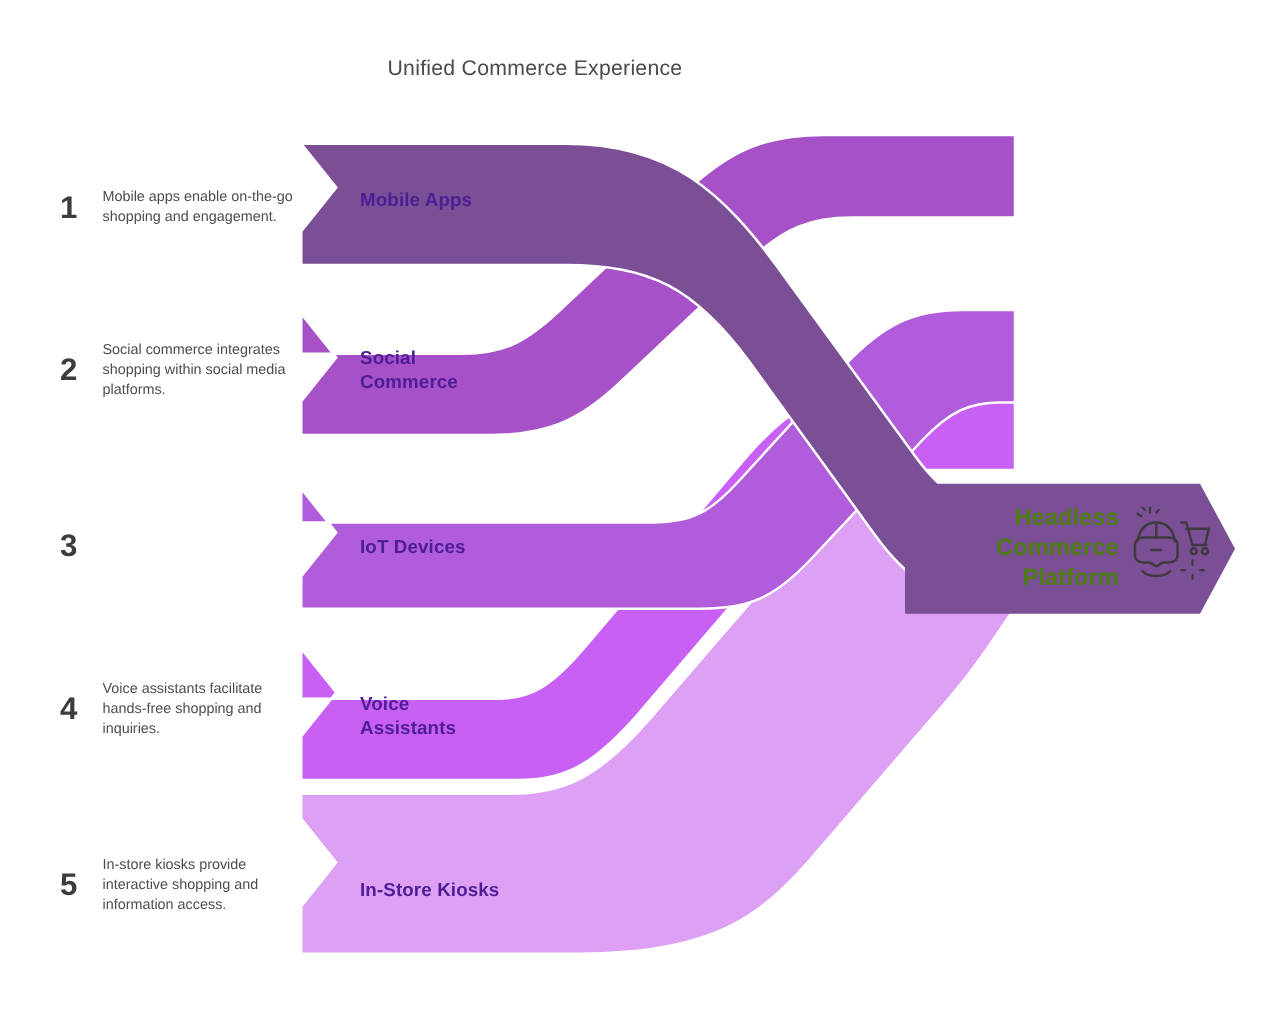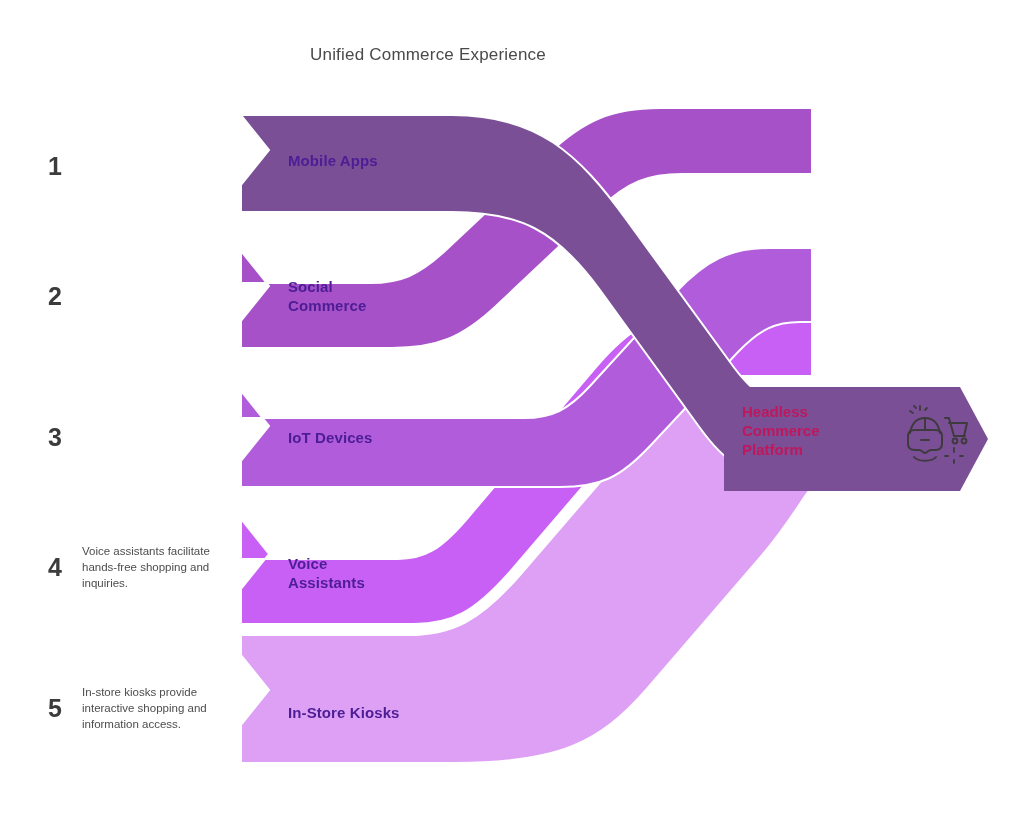--- a/index.html
+++ b/index.html
@@ -73,24 +73,24 @@
     letter-spacing: 0.1px;
     white-space: pre-line;
   }
 
   
   #target-label {
     position: absolute;
     left: 742px;
     top: 403px;
     width: 153px;
-    text-align: left;
-    font-size: 15px;
+    text-align: right;
+    font-size: 19px;
     font-weight: 700;
-    color: #be185d;
+    color: #4d7c0f;
     line-height: 1.25;
     white-space: pre-line;
   }
   #target-icon {
     position: absolute;
     left: 901px;
     top: 402px;
     width: 70px;
     height: 72px;
   }
@@ -139,24 +139,26 @@
            L 700,428 C 726,464 744,474 782,474
            L 960,474 L 988,439 L 960,404
            L 800,404 C 768,404 752,393 730,362
            L 628,222 C 578,152 536,115 452,115 Z"></path>
 
   <path fill="#7b4f96" d="M 724,387 L 960,387 L 988,439 L 960,491 L 724,491 Z"></path>
 </svg>
 
 <div class="legend-row" style="top:118px;">
   <div class="legend-num">1</div>
+  <div class="legend-desc">Mobile apps enable on-the-go shopping and engagement.</div>
 </div>
 
 <div class="legend-row" style="top:248px;">
   <div class="legend-num">2</div>
+  <div class="legend-desc">Social commerce integrates shopping within social media platforms.</div>
 </div>
 
 <div class="legend-row" style="top:389px;">
   <div class="legend-num">3</div>
 </div>
 
 <div class="legend-row" style="top:519px;">
   <div class="legend-num">4</div>
   <div class="legend-desc">Voice assistants facilitate hands-free shopping and inquiries.</div>
 </div>

